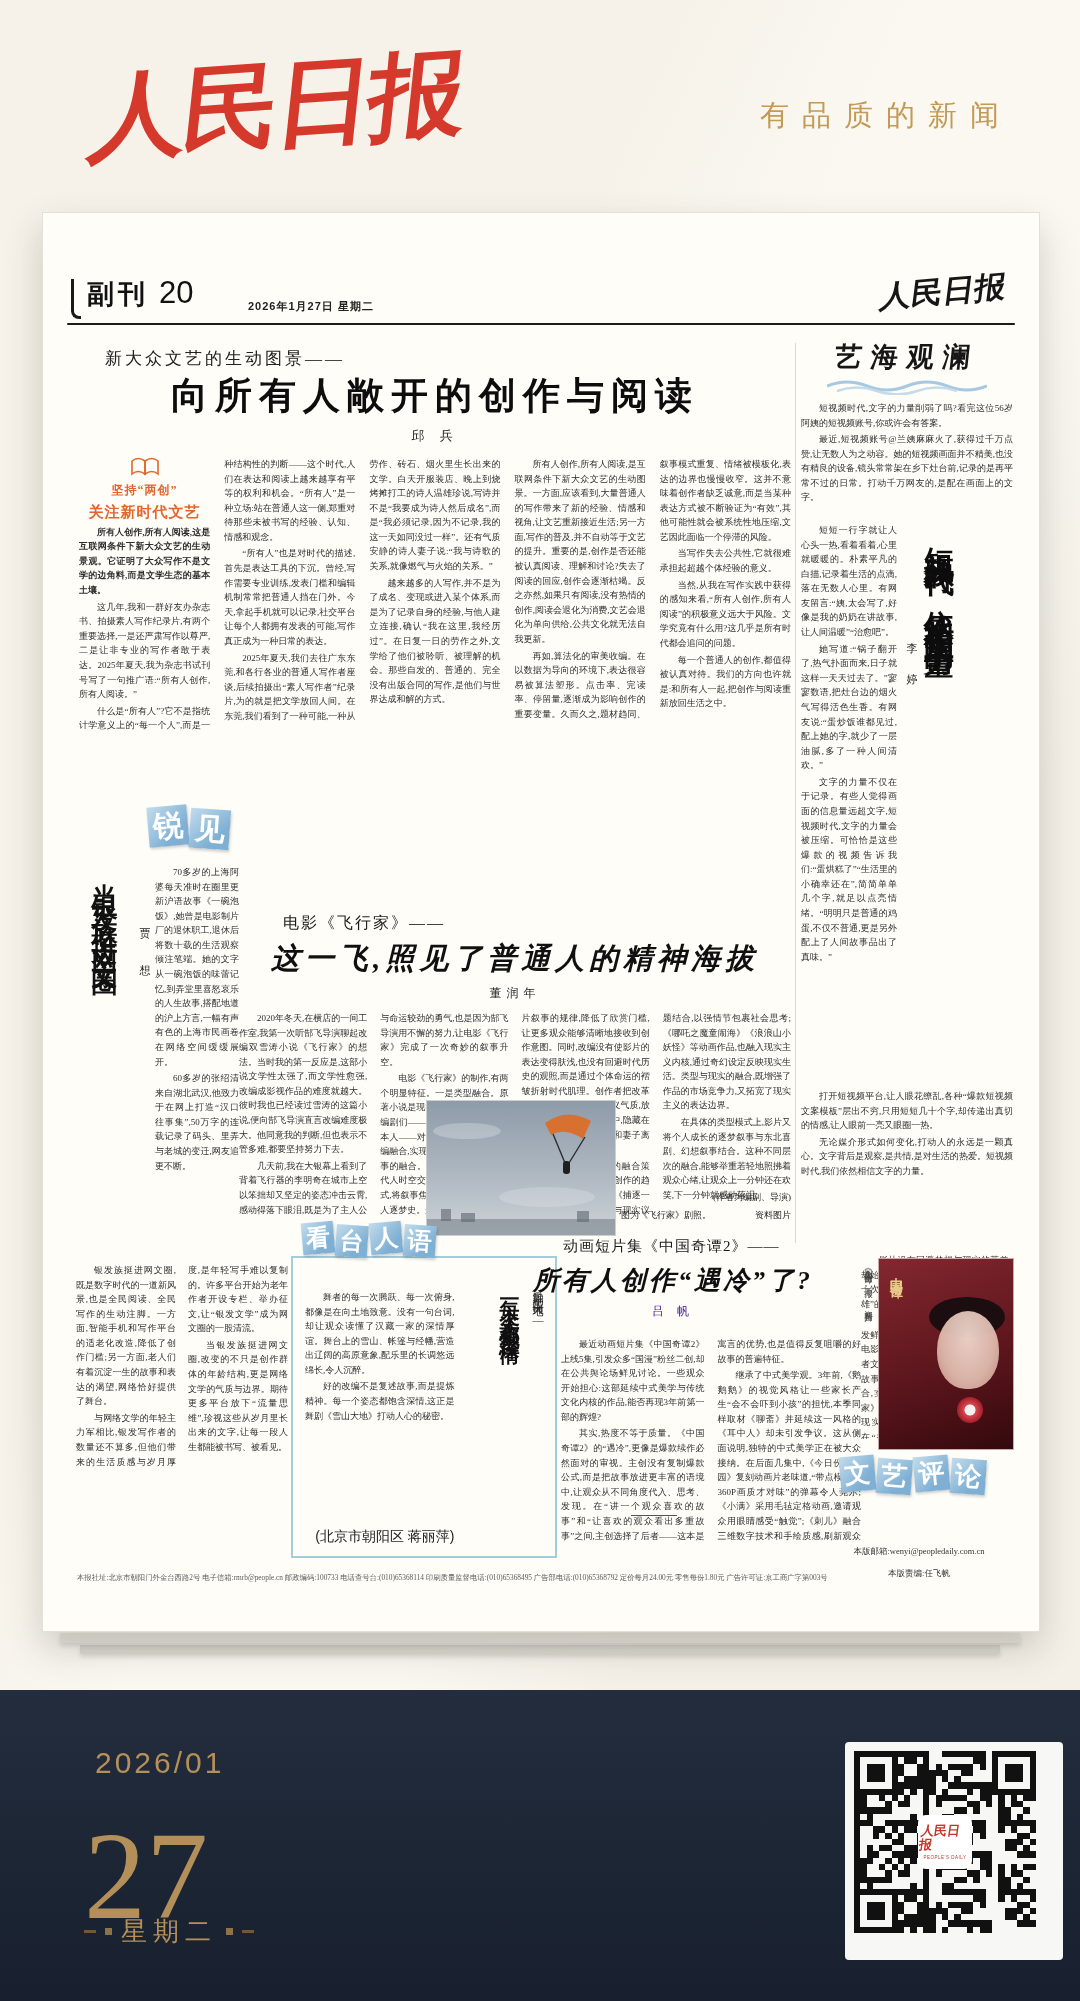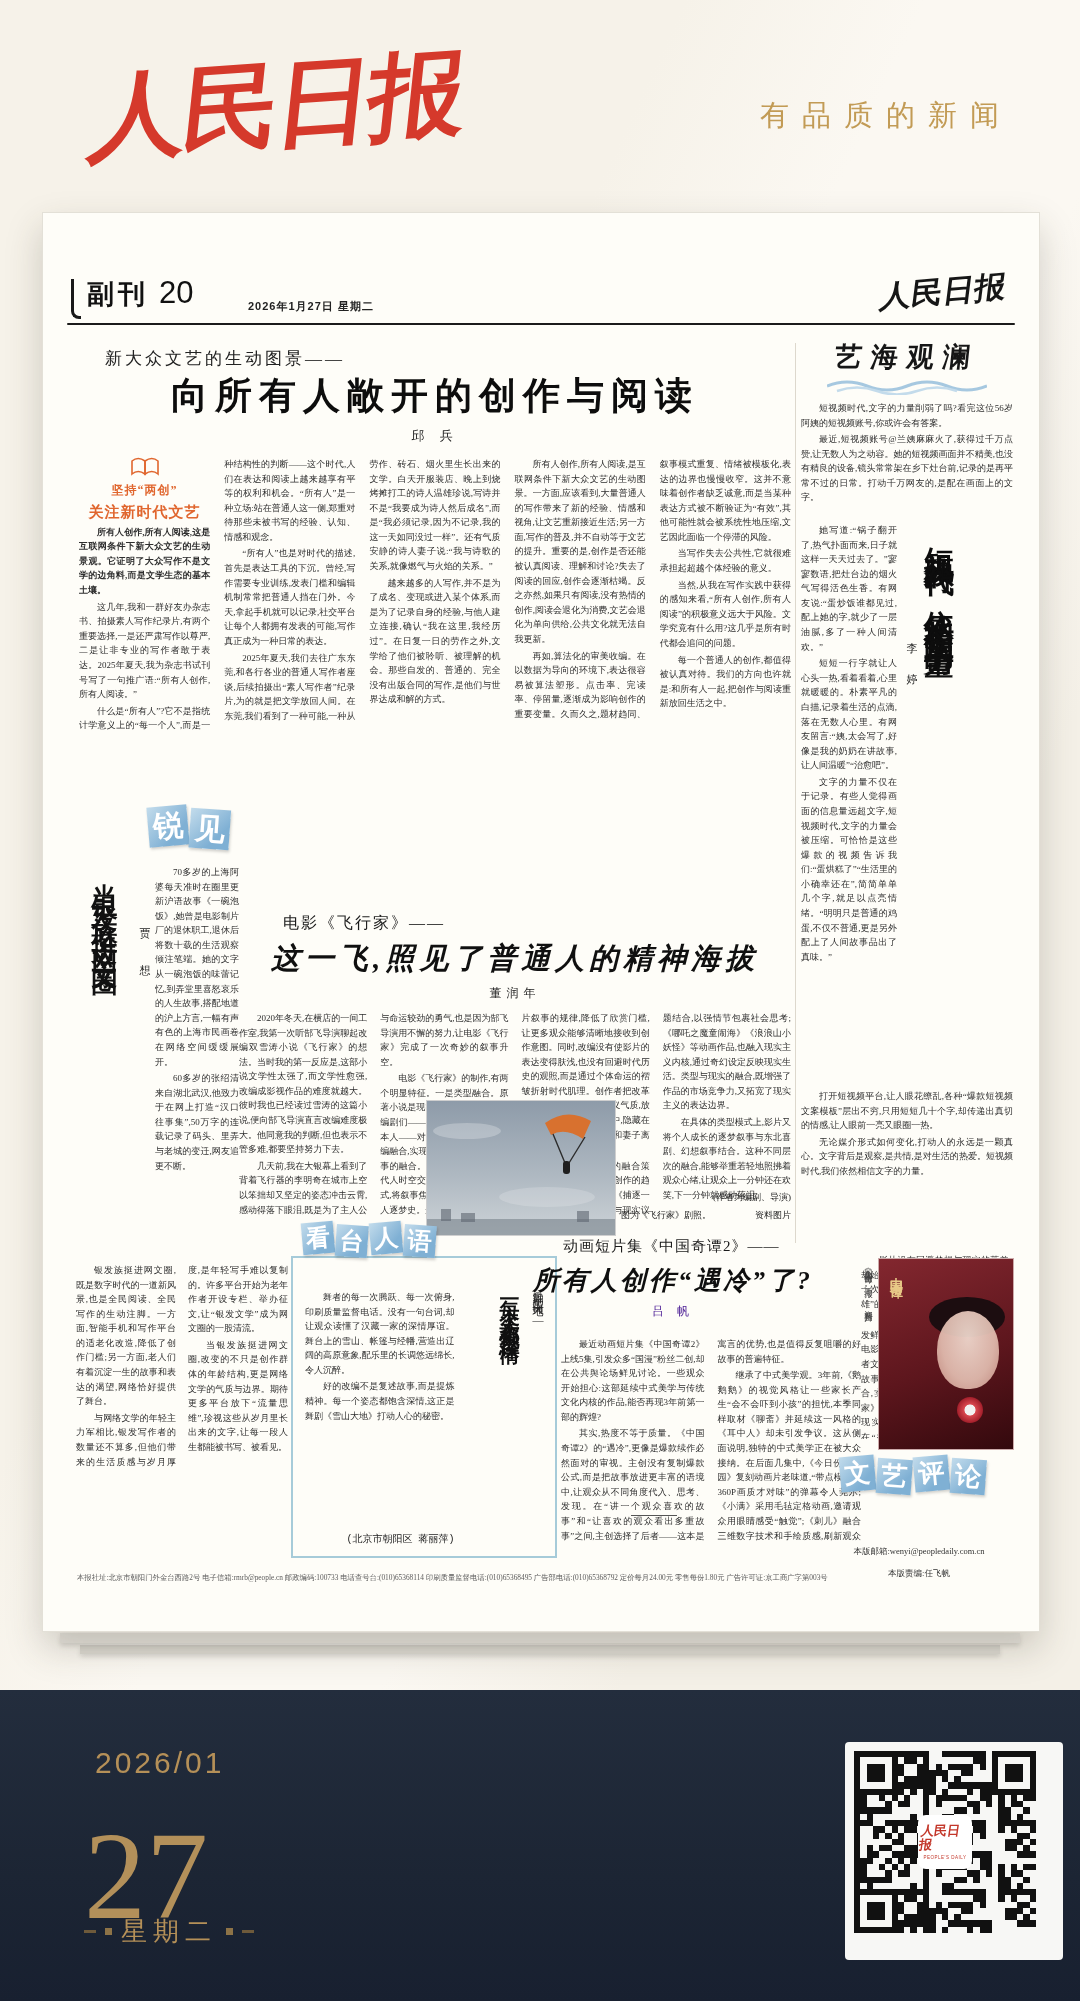--- a/index.html
+++ b/index.html
@@ -68,21 +68,21 @@
   .film-photo{position:absolute;left:384px;top:888px;width:188px;height:134px;background:linear-gradient(180deg,#8e9ba9 0%,#aeb8c1 55%,#cdd3d7 100%);
               box-shadow:0 0 0 1px #cfcfcf;}
   .film-note{position:absolute;left:578px;top:978px;width:170px;text-align:right;font-size:9px;color:#222;font-family:"Liberation Serif",serif;}
   .film-cap{position:absolute;left:578px;top:996px;width:170px;display:flex;justify-content:space-between;font-size:9px;color:#222;font-family:"Liberation Serif",serif;}
   
   .kt-box{position:absolute;left:248px;top:1043px;width:266px;height:302px;border:2px solid #a6cbd9;background:#fefdf8;display:flex;padding:14px 10px 10px 12px;}
   .kt-mast{position:absolute;left:258px;top:1008px;width:160px;z-index:3;}
   .kt-mast .tile{width:32px;height:32px;line-height:32px;font-size:24px;}
   .kt-text{width:152px;display:flex;flex-direction:column;}
   .kt-text .bodytext{height:238px;margin-top:18px;}
-  .kt-attrib{font-size:10px;color:#222;text-align:right;margin-top:11px;font-family:Liberation Mono, monospace;}
+  .kt-attrib{font-size:14px;color:#222;text-align:right;margin-top:11px;font-family:Liberation Sans, sans-serif;}
   .kt-vert{width:92px;display:flex;justify-content:flex-end;padding-top:12px;}
   .kt-title{height:262px;font-size:20px;font-weight:900;color:#101010;letter-spacing:5px;font-family:"Liberation Serif",serif;}
   .kt-kicker{height:250px;font-size:11px;color:#222;letter-spacing:2px;margin-left:6px;font-family:"Liberation Serif",serif;}
   
   .an-kicker{position:absolute;left:520px;top:1024px;font-size:15px;color:#1a1a1a;letter-spacing:1px;font-family:"Liberation Serif",serif;}
   .an-title{position:absolute;left:470px;top:1050px;width:320px;text-align:center;font-size:26px;font-weight:700;color:#0f0f0f;
             letter-spacing:3px;font-family:"Liberation Serif",serif;font-style:italic;}
   .an-author{position:absolute;left:470px;top:1090px;width:320px;text-align:center;font-size:12px;letter-spacing:5px;color:#4c1d95;font-family:"Liberation Serif",serif;}
   .an-body{position:absolute;left:518px;top:1124px;width:300px;height:220px;column-count:2;column-gap:13px;}
   .an-cap{position:absolute;left:820px;top:1050px;height:196px;font-size:8.5px;color:#444;letter-spacing:1px;font-family:"Liberation Serif",serif;}
@@ -164,22 +164,22 @@
       <svg class="yihai-wave" width="160" height="18" viewBox="0 0 160 18">
         <path d="M0 9 Q20 1 40 9 T80 9 T120 9 T160 9" fill="none" stroke="#9cc2dd" stroke-width="3" opacity=".9"></path>
         <path d="M10 14 Q30 7 50 14 T90 14 T130 14" fill="none" stroke="#c3dbeb" stroke-width="2.4"></path>
       </svg>
       <div class="bodytext" style="height:118px;">
           <p>短视频时代,文字的力量削弱了吗?看完这位56岁阿姨的短视频账号,你或许会有答案。</p>
           <p>最近,短视频账号@兰姨麻麻火了,获得过千万点赞,让无数人为之动容。她的短视频画面并不精美,也没有精良的设备,镜头常常架在乡下灶台前,记录的是再平常不过的日常。打动千万网友的,是配在画面上的文字。</p>
         </div>
       <div class="split">
         <div class="y-col bodytext" style="height:566px;">
+            <p>短短一行字就让人心头一热,看着看着,心里就暖暖的。朴素平凡的白描,记录着生活的点滴,落在无数人心里。有网友留言:“姨,太会写了,好像是我的奶奶在讲故事,让人间温暖”“治愈吧”。</p>
             <p>她写道:“锅子翻开了,热气扑面而来,日子就这样一天天过去了。”寥寥数语,把灶台边的烟火气写得活色生香。有网友说:“蛋炒饭谁都见过,配上她的字,就少了一层油腻,多了一种人间清欢。”</p>
-            <p>短短一行字就让人心头一热,看着看着,心里就暖暖的。朴素平凡的白描,记录着生活的点滴,落在无数人心里。有网友留言:“姨,太会写了,好像是我的奶奶在讲故事,让人间温暖”“治愈吧”。</p>
             <p>文字的力量不仅在于记录。有些人觉得画面的信息量远超文字,短视频时代,文字的力量会被压缩。可恰恰是这些爆款的视频告诉我们:“蛋烘糕了”“生活里的小确幸还在”,简简单单几个字,就足以点亮情绪。“明明只是普通的鸡蛋,不仅不普通,更是另外配上了人间故事品出了真味。”</p>
           </div>
         <div class="y-author v-title">李 婷</div>
         <div class="y-head v-title">短视频时代,依然相信文字的力量</div>
       </div>
       <div class="bodytext" style="height:96px;">
           <p>打开短视频平台,让人眼花缭乱,各种“爆款短视频文案模板”层出不穷,只用短短几十个字,却传递出真切的情感,让人眼前一亮又眼圈一热。</p>
           <p>无论媒介形式如何变化,打动人的永远是一颗真心。文字背后是观察,是共情,是对生活的热爱。短视频时代,我们依然相信文字的力量。</p>
         </div>
     </div>
@@ -227,21 +227,21 @@
     <div class="film-note">(作者为编剧、导演)</div>
     <div class="film-cap">
       <span>图为《飞行家》剧照。</span>
       <span>资料图片</span>
     </div>
 
     <div class="kt-mast"><span class="tile">看</span><span class="tile">台</span><span class="tile">人</span><span class="tile">语</span></div>
     <div class="kt-box">
       <div class="kt-text">
         <div class="bodytext">
-            <p>舞者的每一次腾跃、每一次俯身,印刷质量监督电话。没有一句台词,却让观众读懂了汉藏一家的深情厚谊。舞台上的雪山、帐篷与经幡,营造出辽阔的高原意象,配乐里的长调悠远绵长,令人沉醉。</p>
+            <p>舞者的每一次腾跃、每一次俯身,都像是在向土地致意。没有一句台词,却让观众读懂了汉藏一家的深情厚谊。舞台上的雪山、帐篷与经幡,营造出辽阔的高原意象,配乐里的长调悠远绵长,令人沉醉。</p>
             <p>好的改编不是复述故事,而是提炼精神。每一个姿态都饱含深情,这正是舞剧《雪山大地》打动人心的秘密。</p>
           </div>
         <div class="kt-attrib">(北京市朝阳区 蒋丽萍)</div>
       </div>
       <div class="kt-vert">
         <div class="kt-title v-title">每一个姿态都饱含深情</div>
         <div class="kt-kicker v-title">舞剧《雪山大地》——</div>
       </div>
     </div>
 

